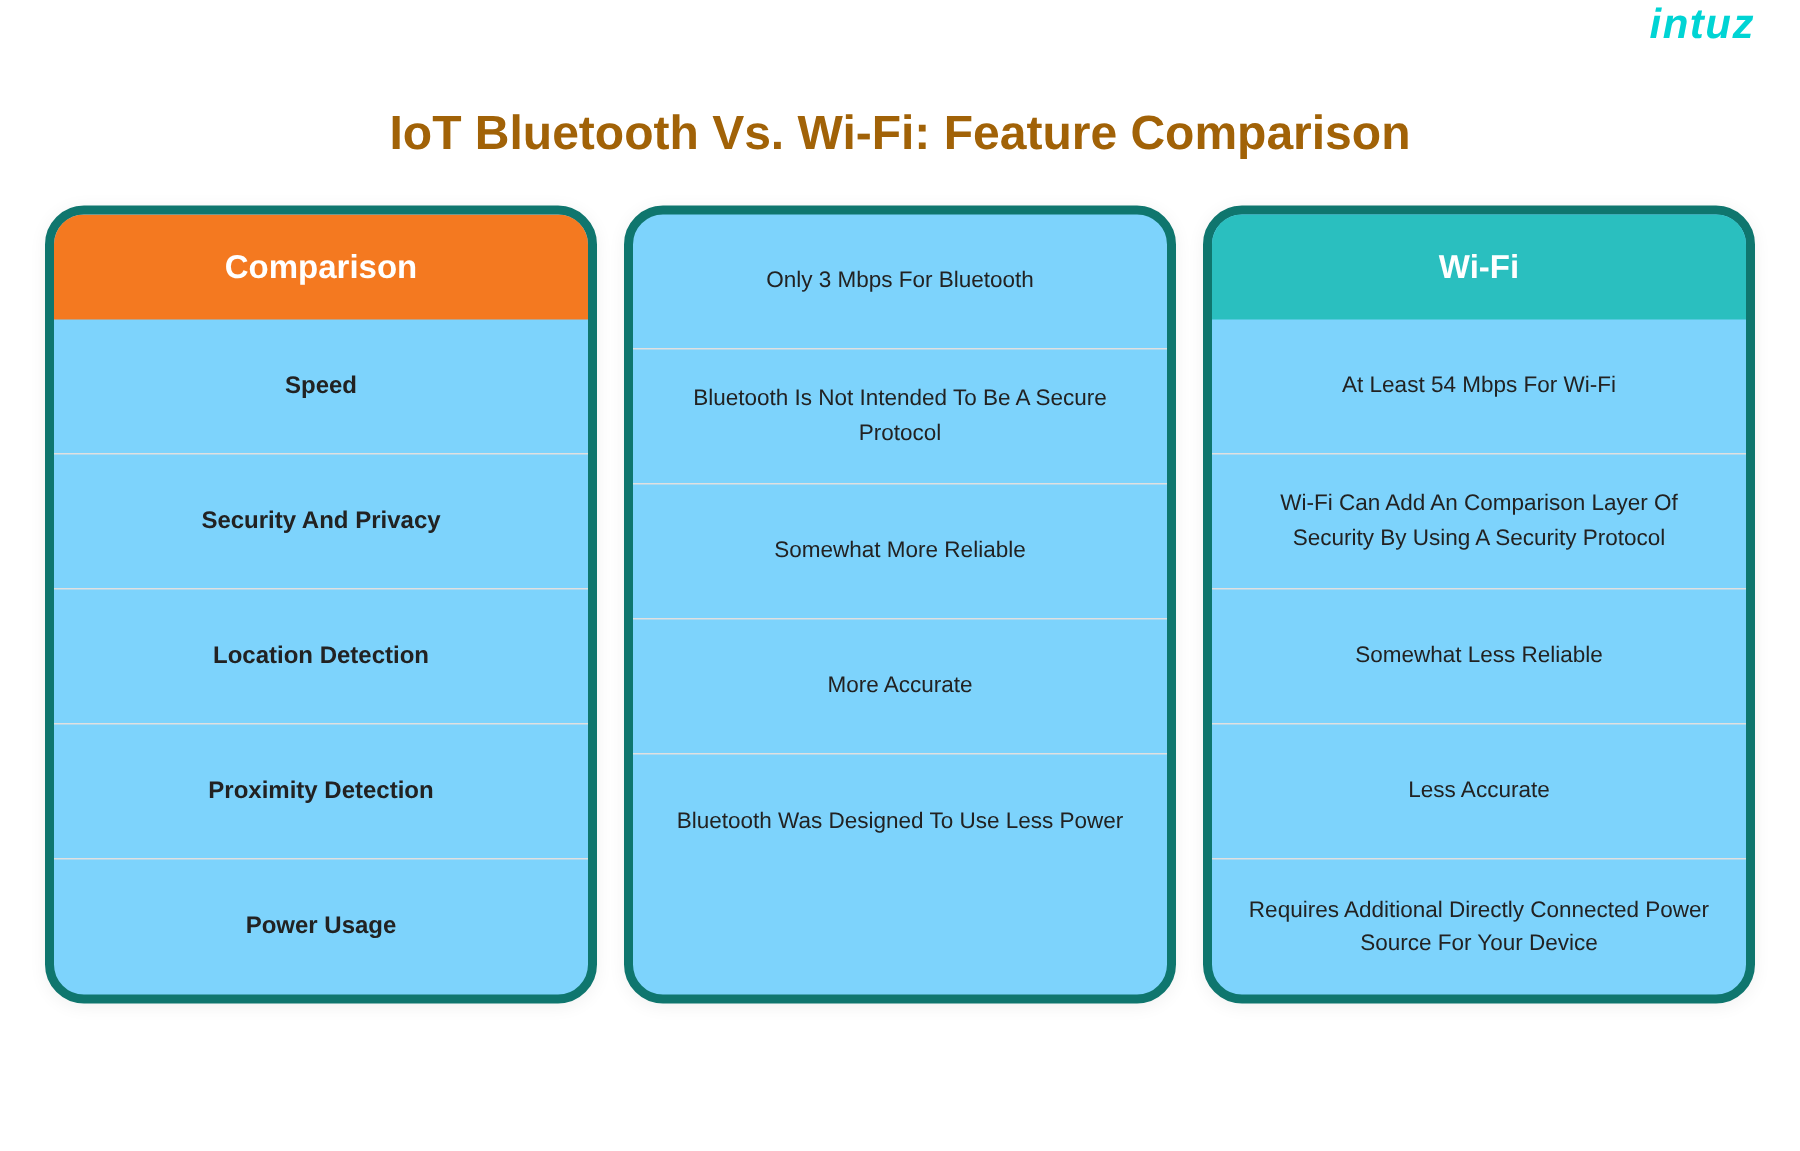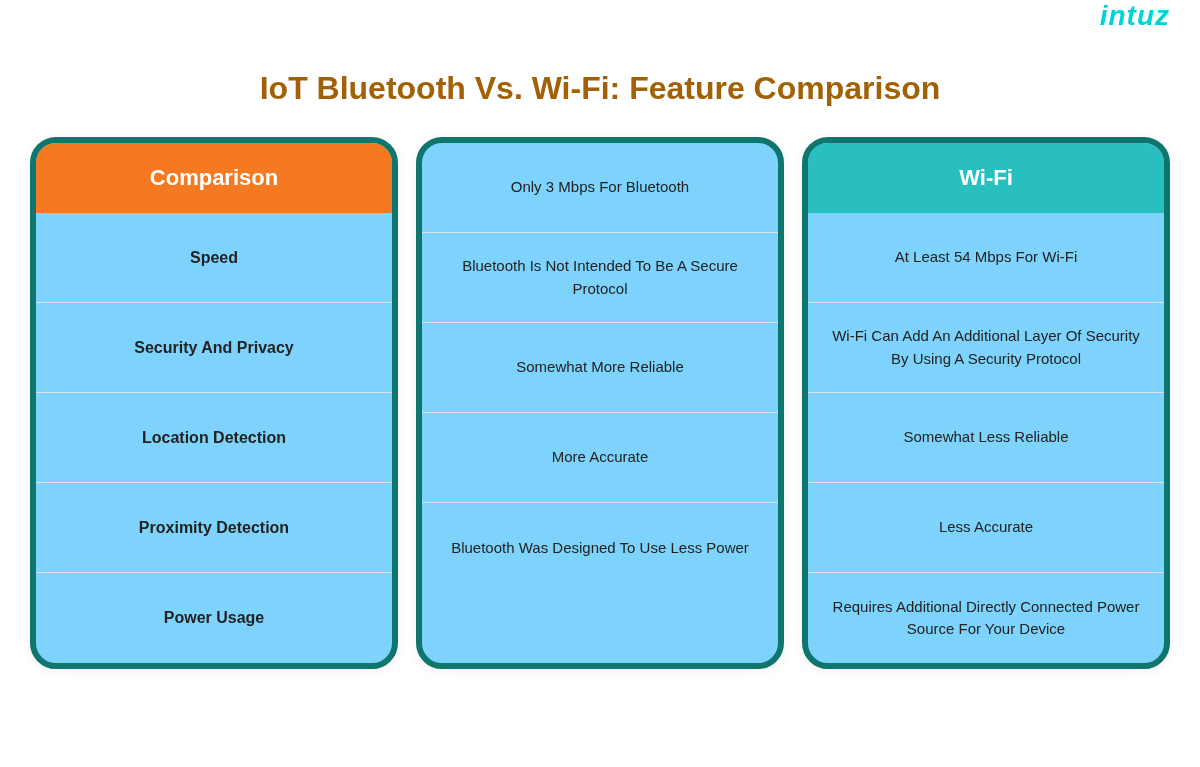--- a/index.html
+++ b/index.html
@@ -125,20 +125,20 @@
       <div class="cell">Somewhat More Reliable</div>
       <div class="cell">More Accurate</div>
       <div class="cell">Bluetooth Was Designed To Use Less Power</div>
     </div>
   </div>
 
   <div class="column col-wifi">
     <div class="column-header">Wi-Fi</div>
     <div class="column-body">
       <div class="cell">At Least 54 Mbps For Wi-Fi</div>
-      <div class="cell">Wi-Fi Can Add An Additional Layer Of Security By Using A Security Protocol</div>
+      <div class="cell">Wi-Fi Can Add An Comparison Layer Of Security By Using A Security Protocol</div>
       <div class="cell">Somewhat Less Reliable</div>
       <div class="cell">Less Accurate</div>
       <div class="cell">Requires Additional Directly Connected Power Source For Your Device</div>
     </div>
   </div>
 
 </div>
 
 </body></html>

